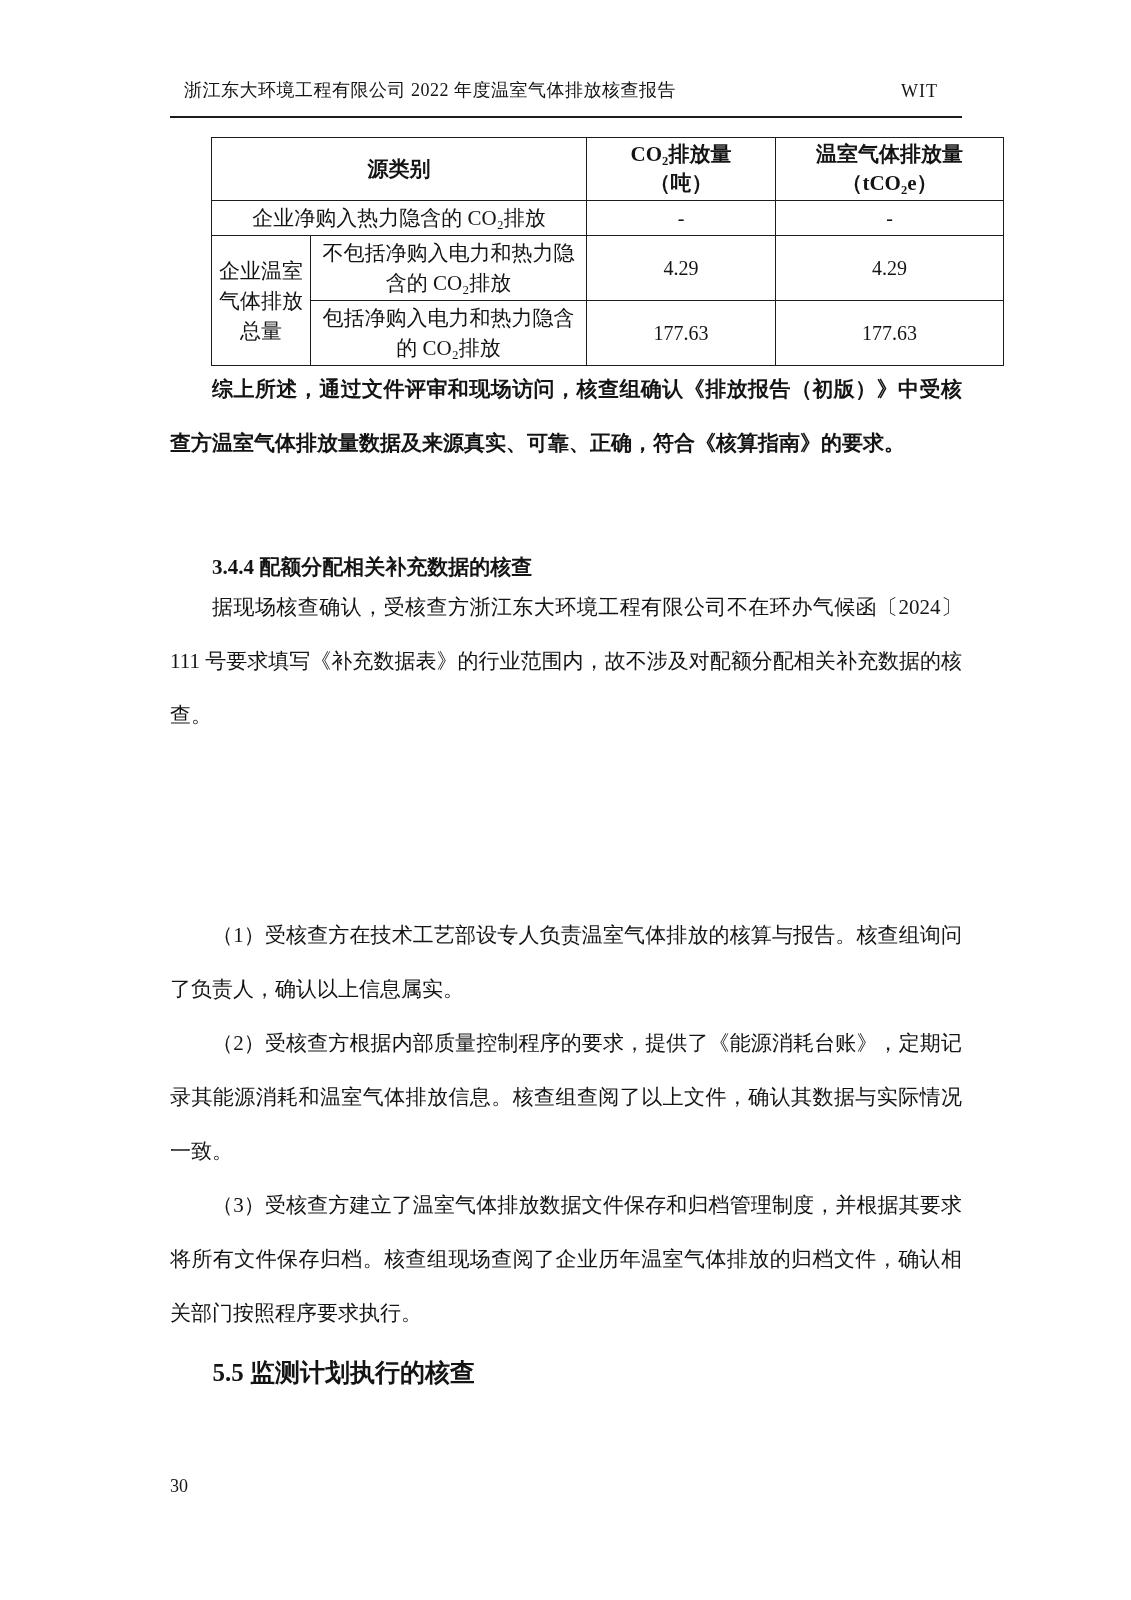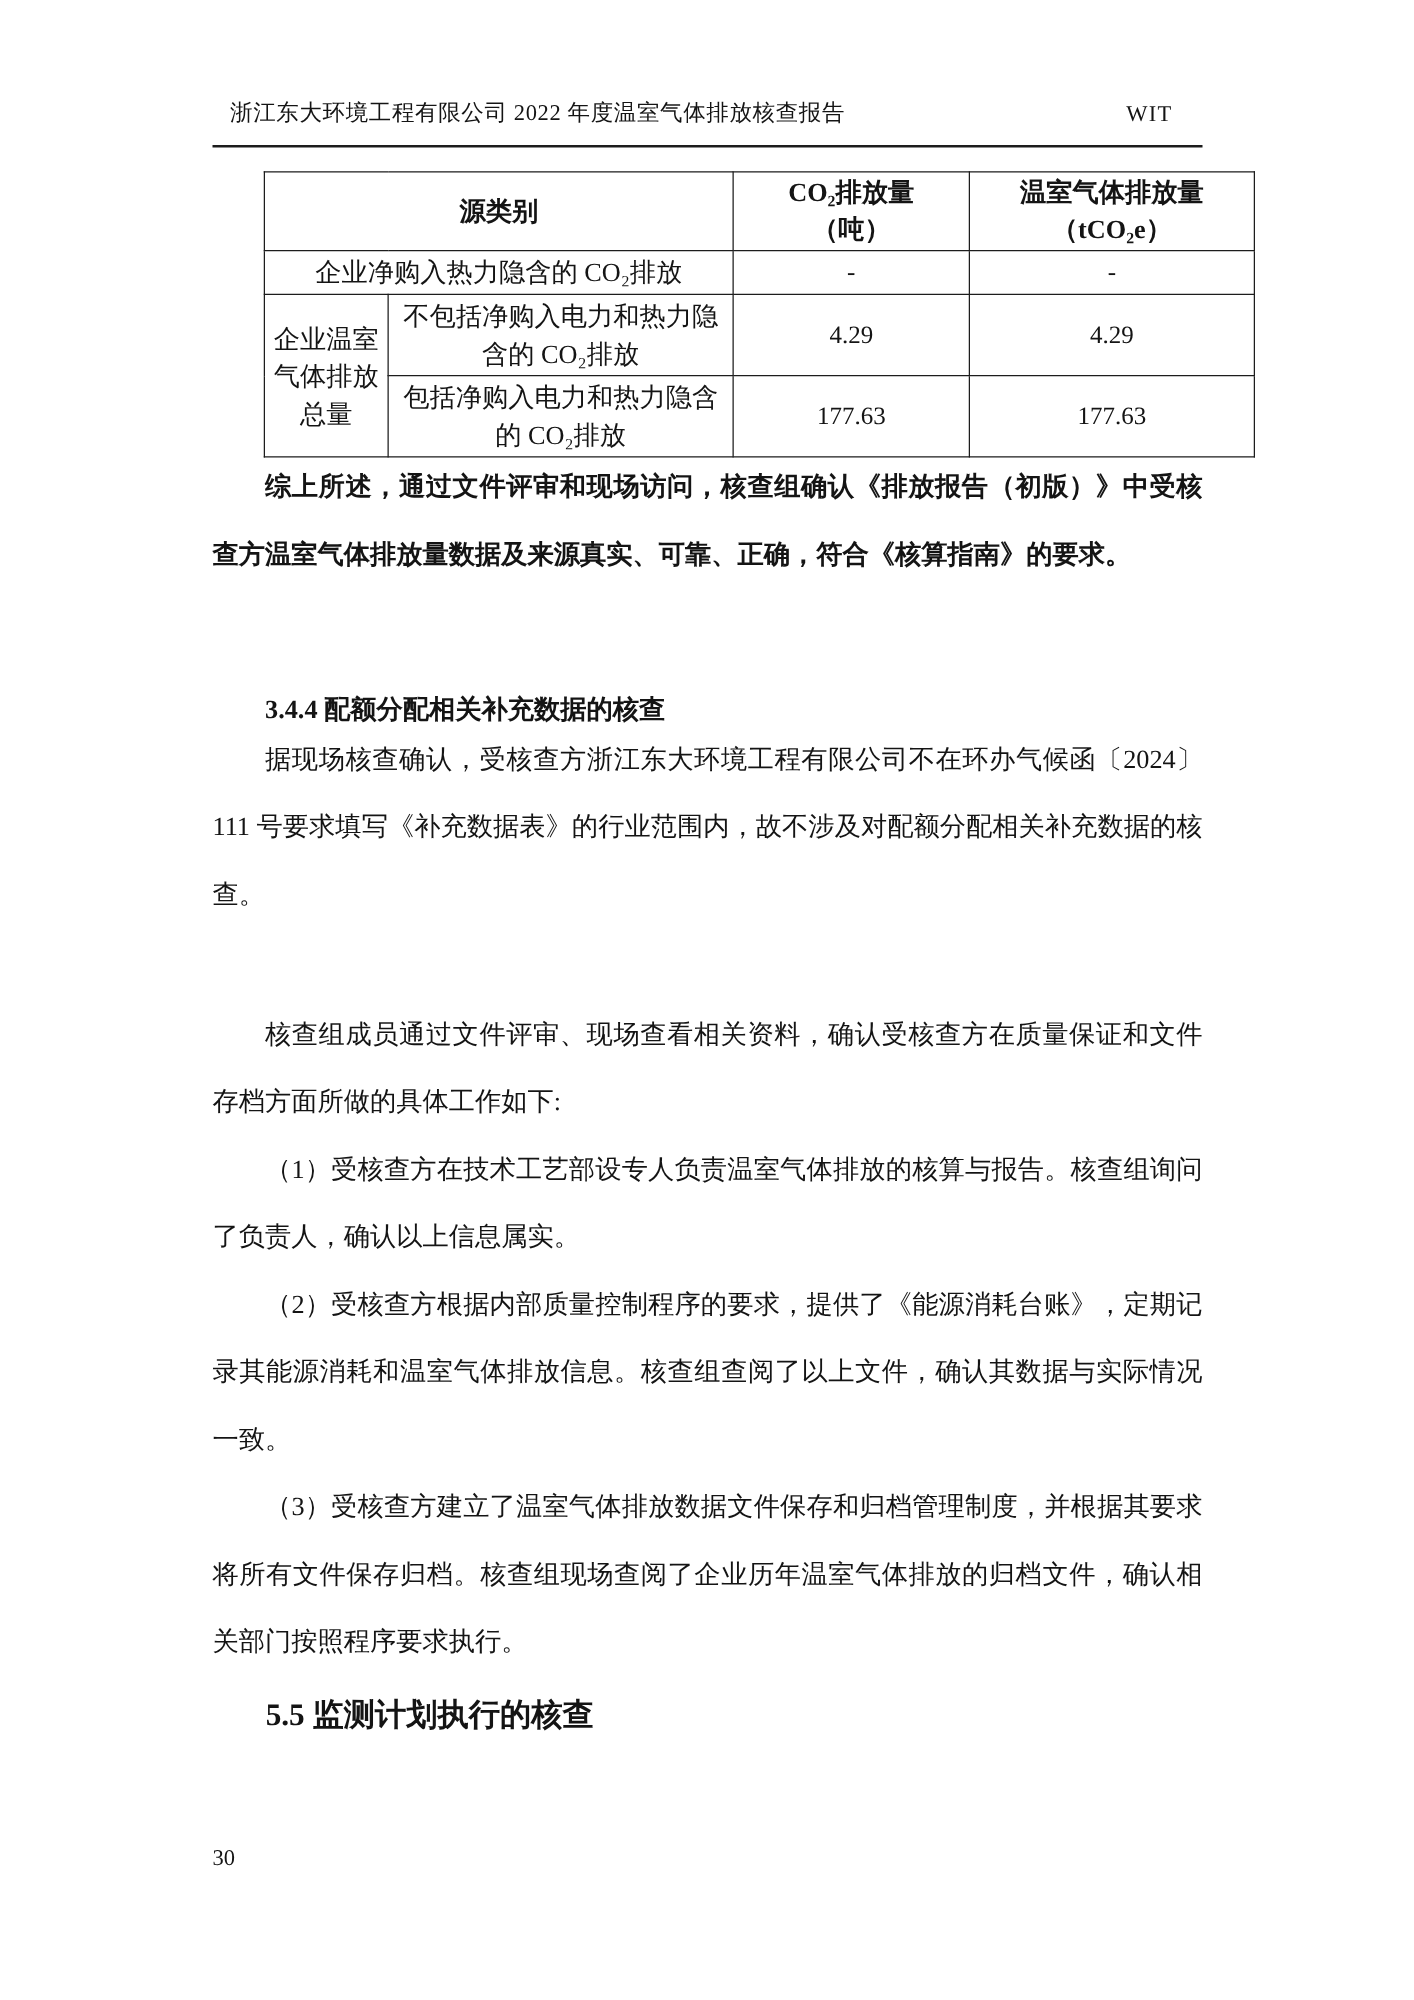--- a/index.html
+++ b/index.html
@@ -125,21 +125,20 @@
   </tbody>
     </table>
 
   <div class="abs para bold" style="top:362px">综上所述，通过文件评审和现场访问，核查组确认《排放报告（初版）》中受核查方温室气体排放量数据及来源真实、可靠、正确，符合《核算指南》的要求。</div>
 
   <div class="abs h3" style="top:540px">3.4.4 配额分配相关补充数据的核查</div>
 
   <div class="abs para" style="top:580px">据现场核查确认，受核查方浙江东大环境工程有限公司不在环办气候函〔2024〕111 号要求填写《补充数据表》的行业范围内，故不涉及对配额分配相关补充数据的核查。</div>
 
 
-  <div class="abs para" style="top:800px">核查组成员通过文件评审、现场查看相关资料，确认受核查方在质量保证和文件存档方面所做的具体工作如下:</div>
 
   <div class="abs para" style="top:908px">（1）受核查方在技术工艺部设专人负责温室气体排放的核算与报告。核查组询问了负责人，确认以上信息属实。</div>
 
   <div class="abs para" style="top:1016px">（2）受核查方根据内部质量控制程序的要求，提供了《能源消耗台账》，定期记录其能源消耗和温室气体排放信息。核查组查阅了以上文件，确认其数据与实际情况一致。</div>
 
   <div class="abs para" style="top:1178px">（3）受核查方建立了温室气体排放数据文件保存和归档管理制度，并根据其要求将所有文件保存归档。核查组现场查阅了企业历年温室气体排放的归档文件，确认相关部门按照程序要求执行。</div>
 
   <div class="abs h2 indented" style="top:1348px">5.5 监测计划执行的核查</div>
 
   <div class="abs page-number">30</div>

